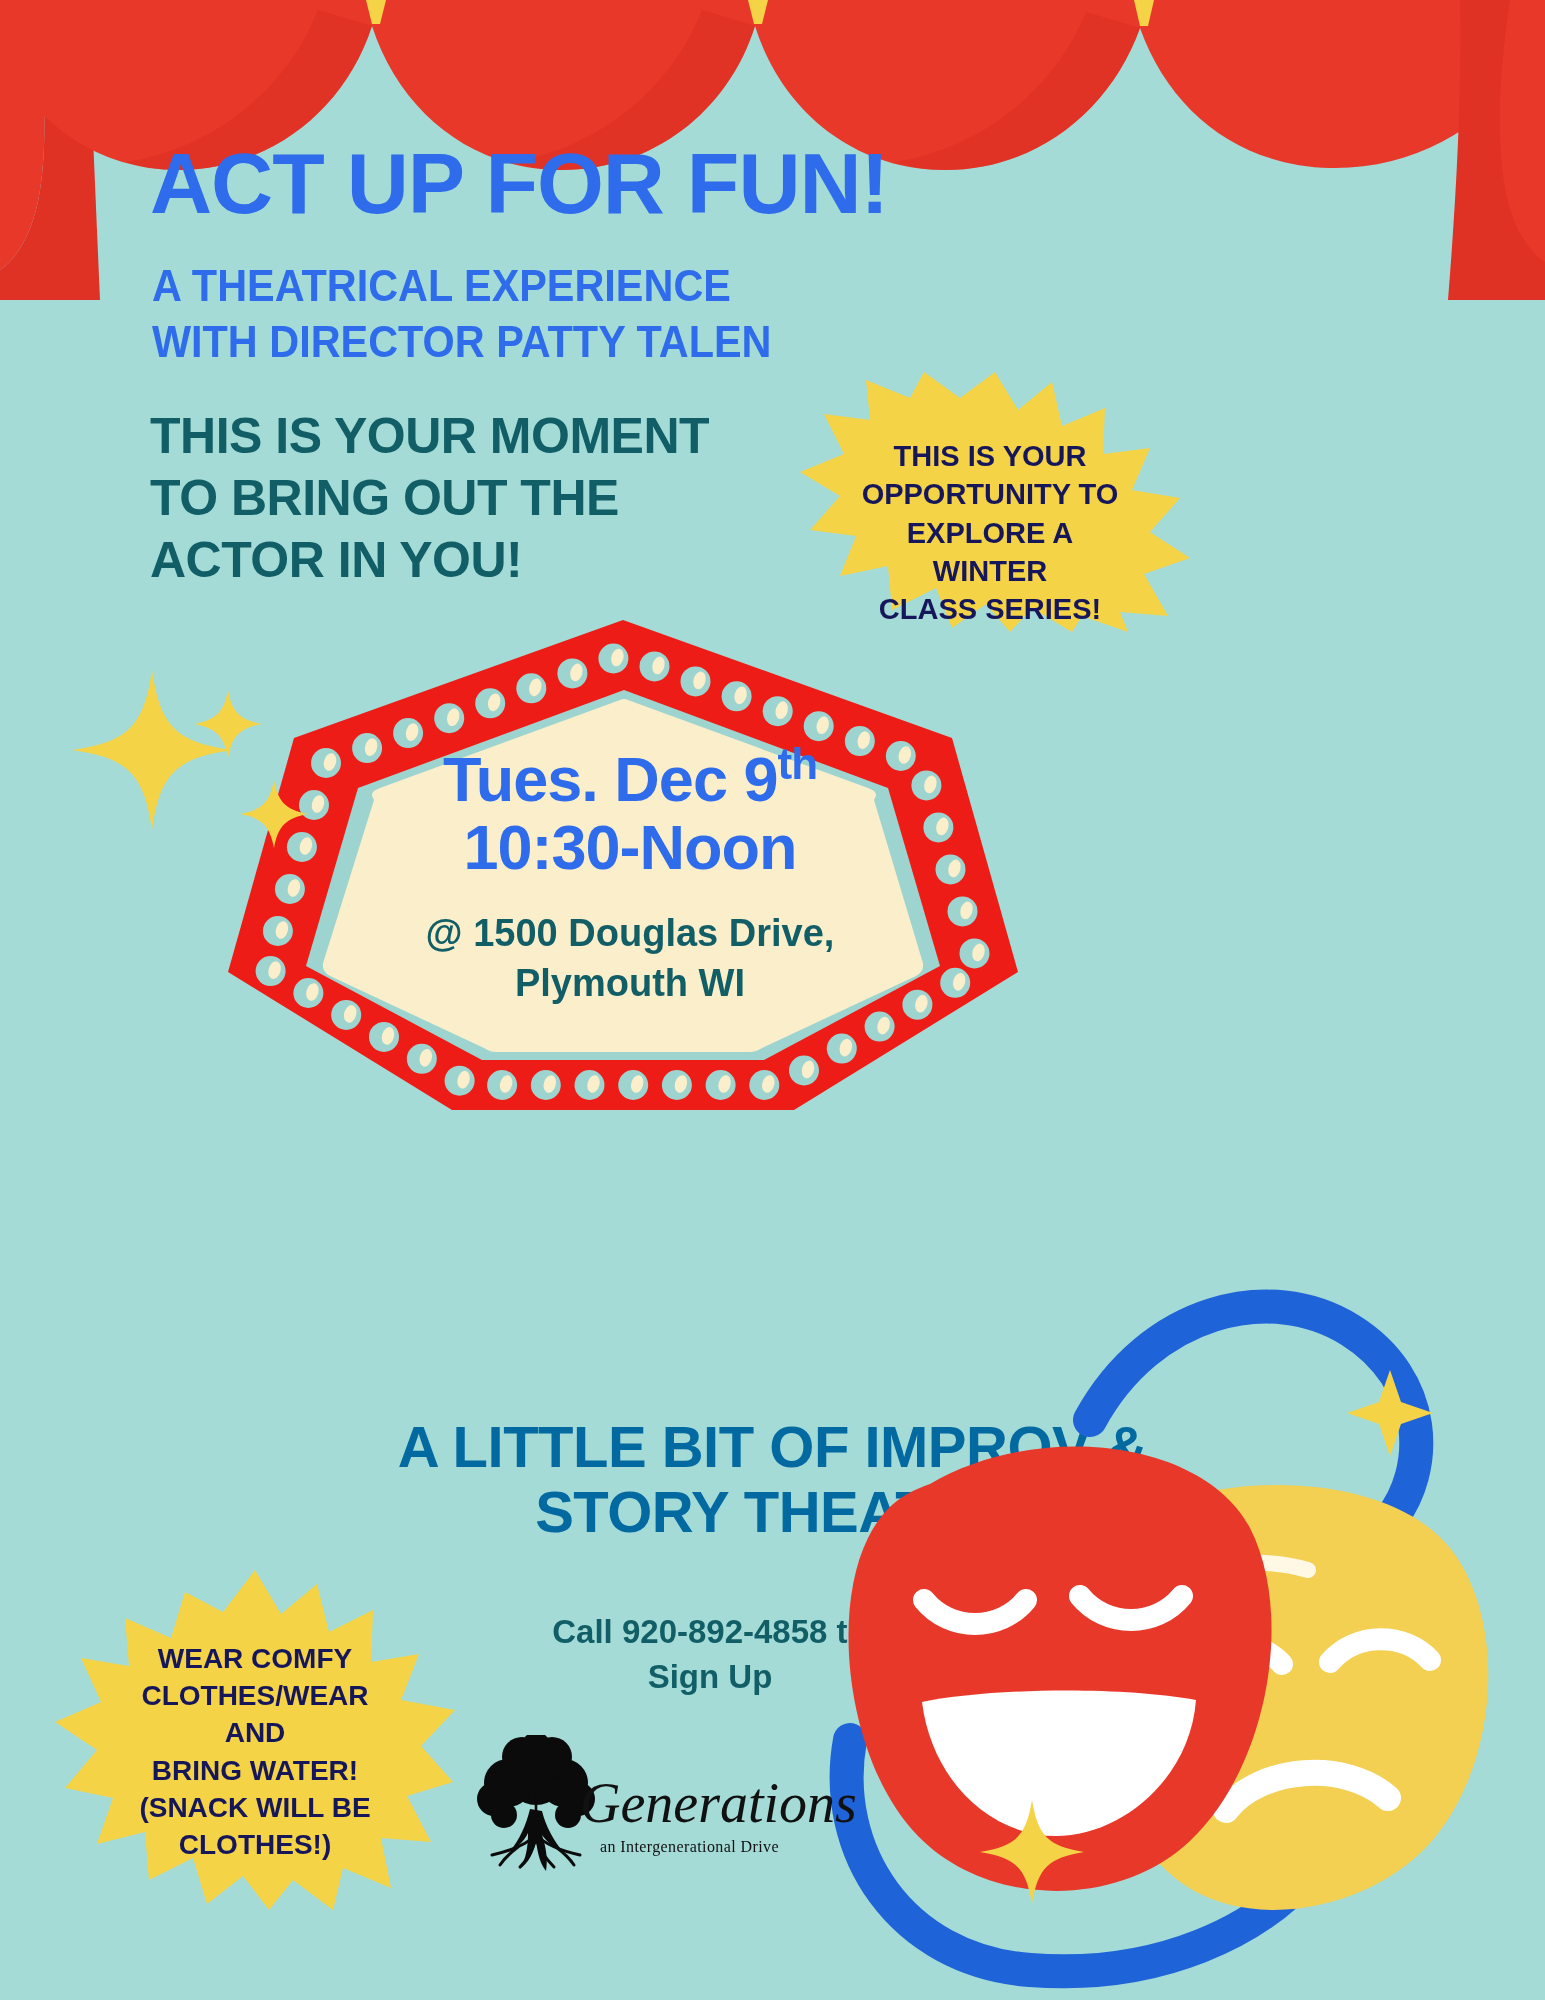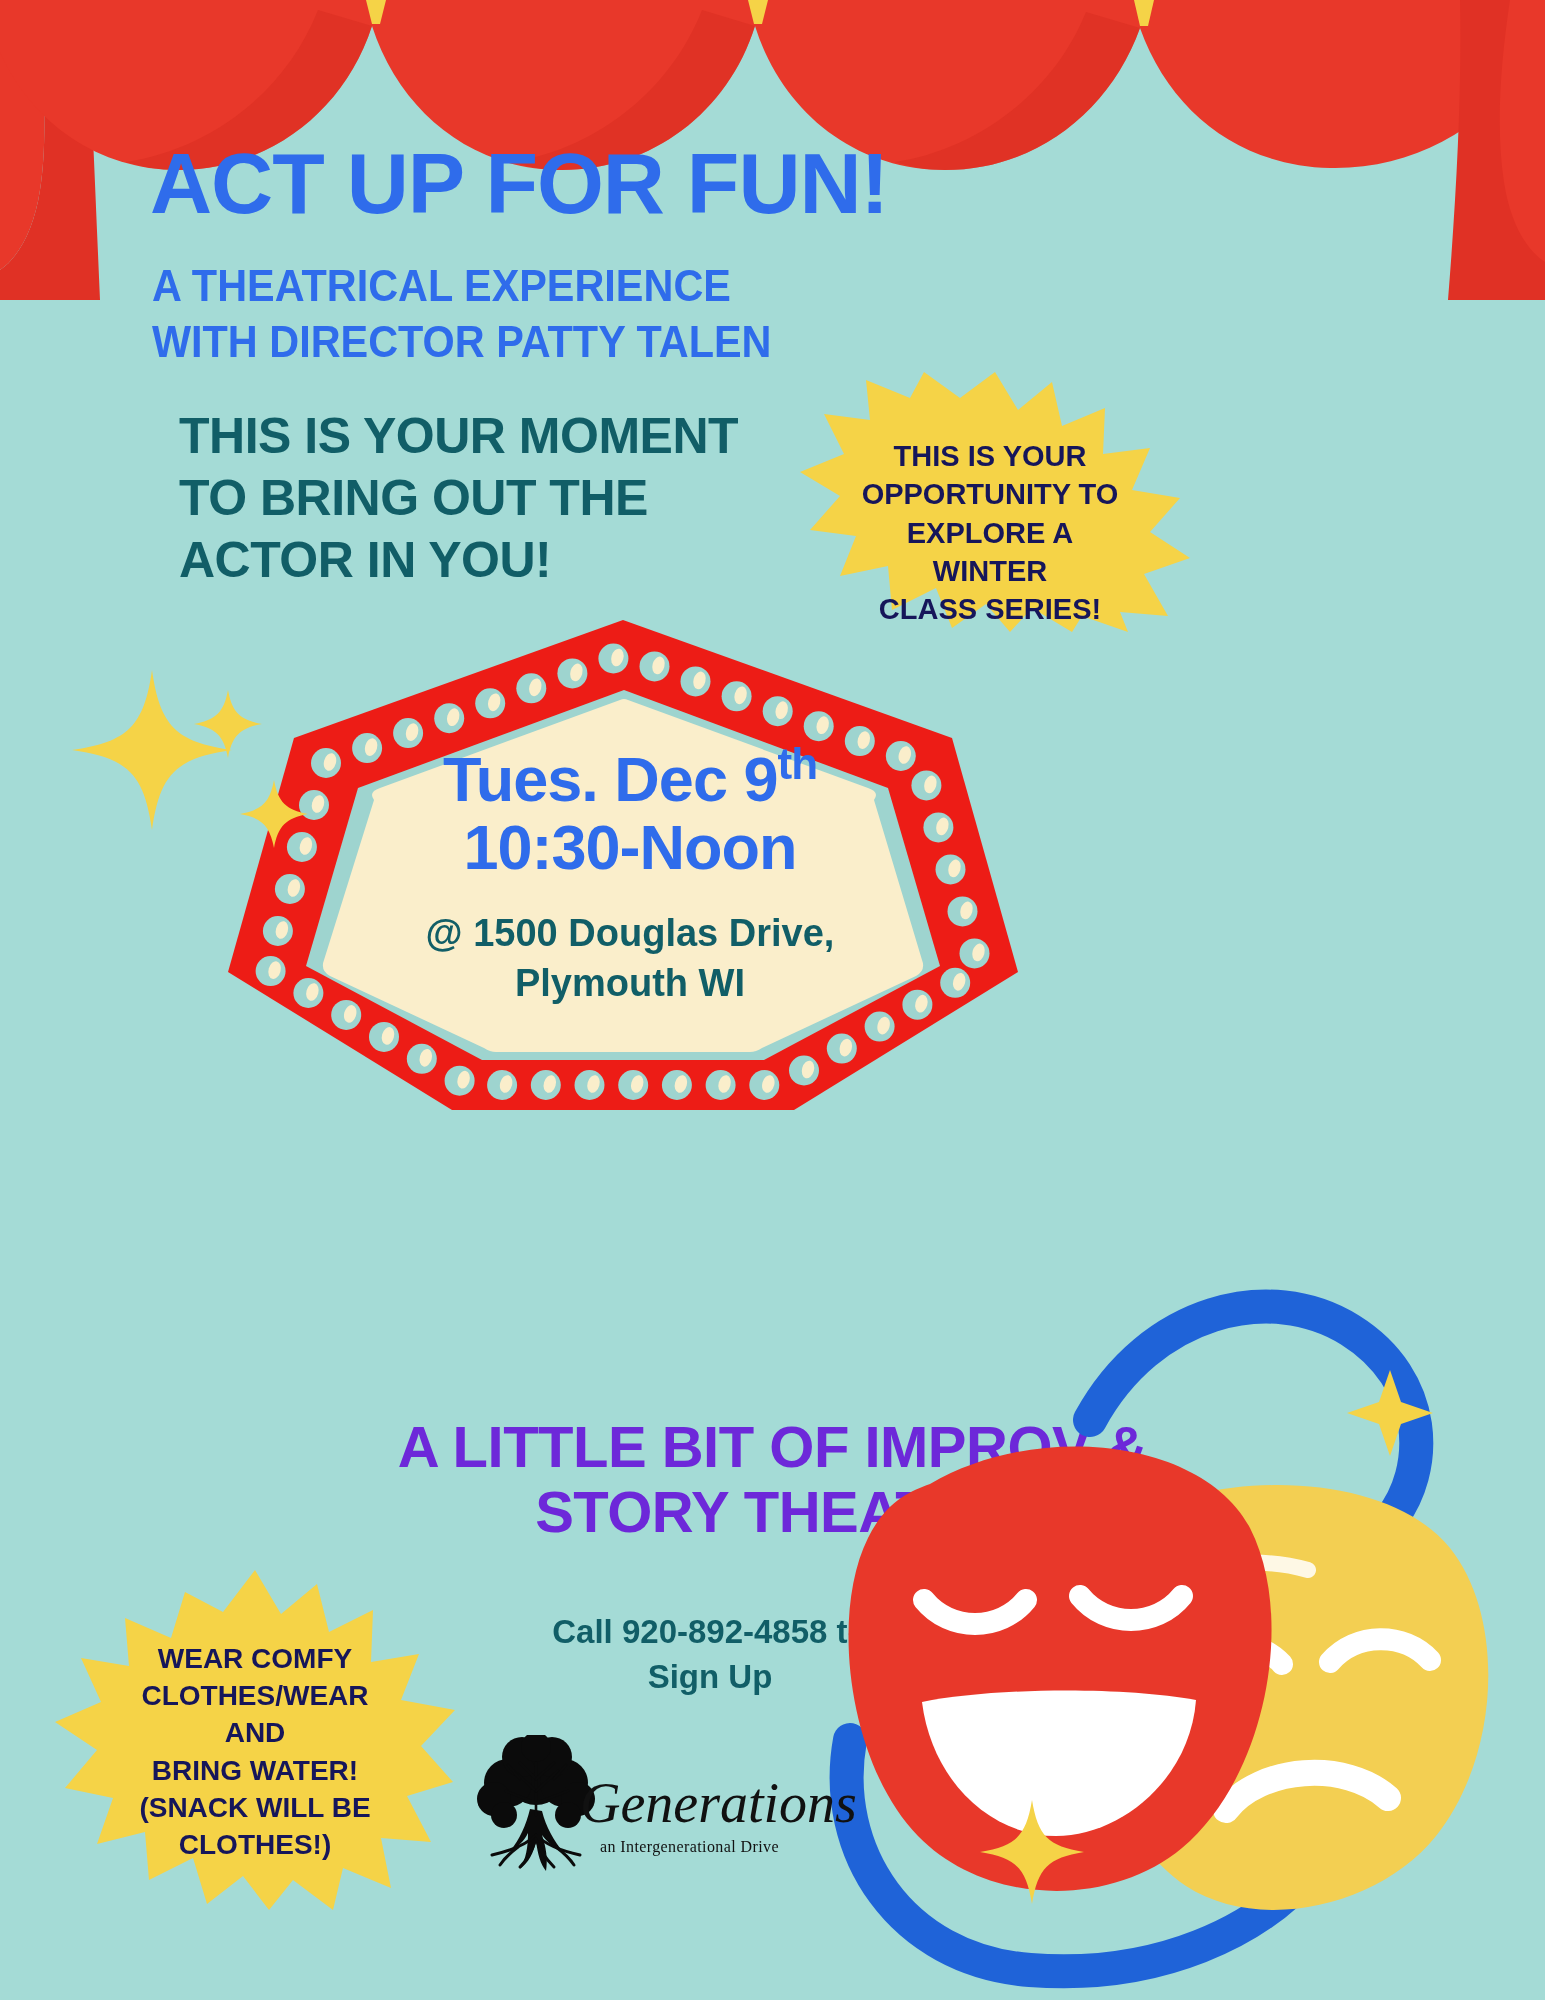--- a/index.html
+++ b/index.html
@@ -28,27 +28,26 @@
     font-size:45px;line-height:1.25;font-weight:bold;
     color:#2f6ceb;letter-spacing:0px;
     font-family:"Liberation Sans Narrow","Liberation Sans",sans-serif;
     transform:scaleX(0.92);transform-origin:left top;
   }
   .moment{
     position:absolute;left:150px;top:405px;
     font-size:50px;line-height:1.24;font-weight:bold;
     color:#115e67;letter-spacing:-0.5px;
     font-family:"Liberation Sans", sans-serif;
-    margin-left:29px;
   }
   .improv{
     position:absolute;left:0;top:1415px;width:1545px;
     text-align:center;
     font-size:58px;line-height:1.12;font-weight:bold;
-    color:#6d28d9;letter-spacing:-0.5px;
+    color:#0369a1;letter-spacing:-0.5px;
   }
   .callto{
     position:absolute;left:400px;top:1610px;width:620px;
     text-align:center;
     font-size:33px;line-height:1.35;font-weight:bold;
     color:#115e67;
   }
 
   
   .burst{position:absolute;}

